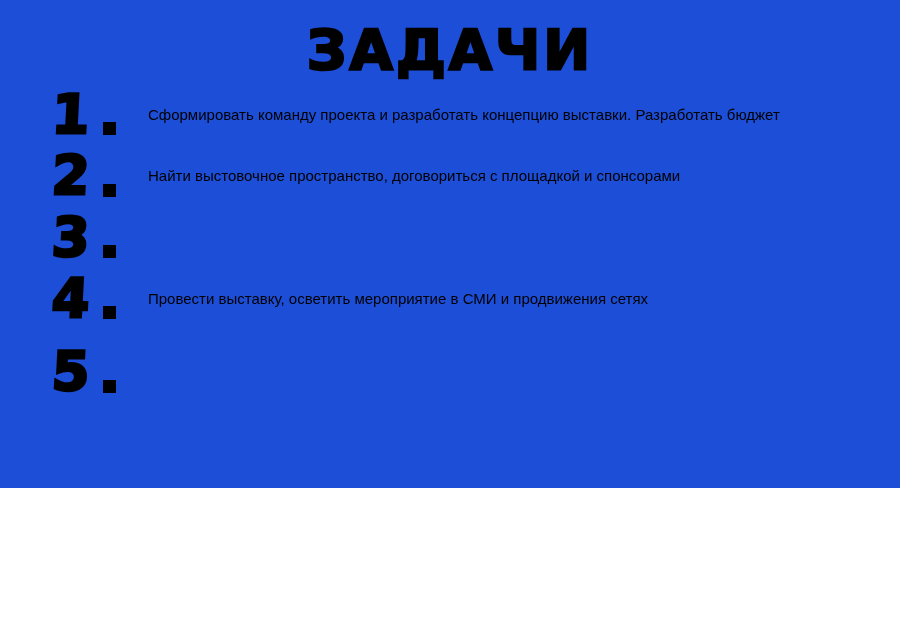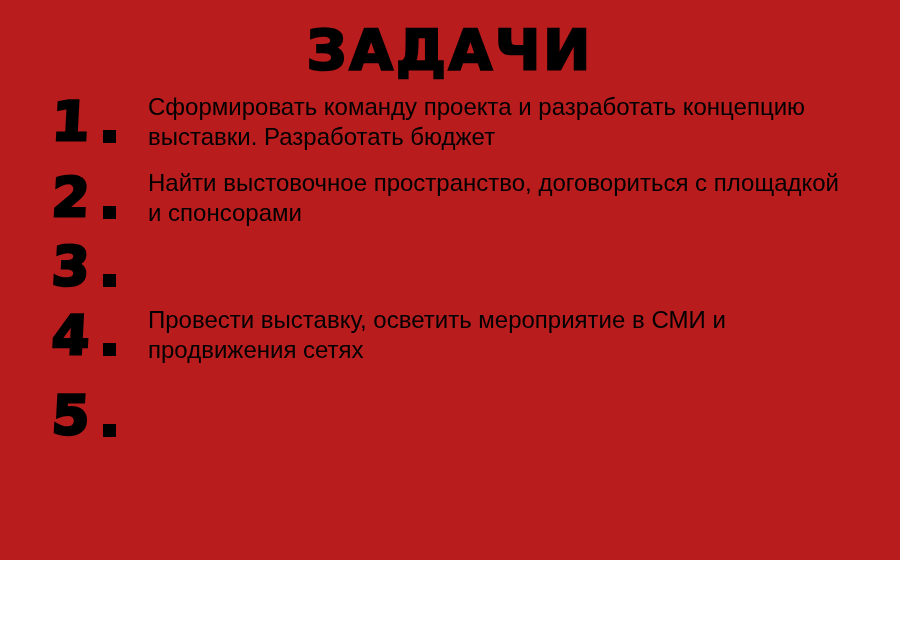--- a/index.html
+++ b/index.html
@@ -3,22 +3,22 @@
 <meta charset="utf-8">
 <style>
   html, body {
     margin: 0;
     padding: 0;
     background: #ffffff;
   }
   .slide {
     position: relative;
     width: 900px;
-    height: 560px;
-    background: #b91c1c;
+    height: 488px;
+    background: #1d4ed8;
     overflow: hidden;
     font-family: "Liberation Sans", sans-serif;
     color: #000000;
   }
   .slide-title {
     margin: 0;
     padding-top: 22px;
     text-align: center;
     font-family: "DejaVu Sans", sans-serif;
     font-weight: bold;
@@ -58,21 +58,21 @@
   }
   .task-num-square {
     width: 13px;
     height: 13px;
     background: #000000;
     margin-left: 13px;
     margin-bottom: 2px;
     flex-shrink: 0;
   }
   .task-text {
-    font-size: 24px;
+    font-size: 15px;
     line-height: 30px;
     max-width: 705px;
     color: #000000;
   }
 </style>
 </head>
 <body>
 
 <div class="slide">
 

